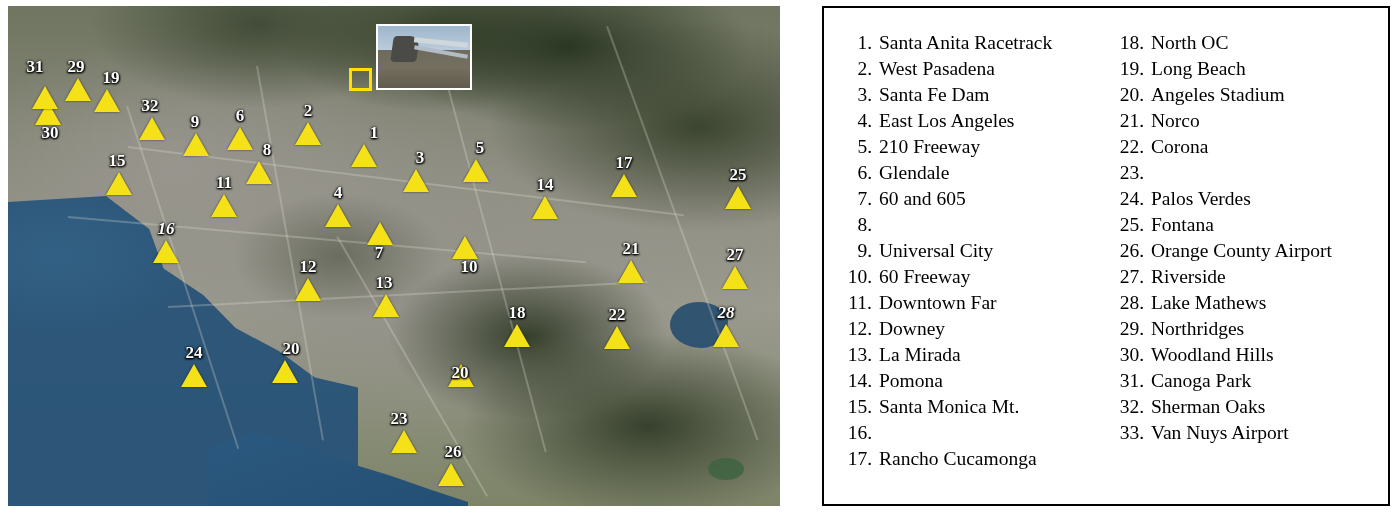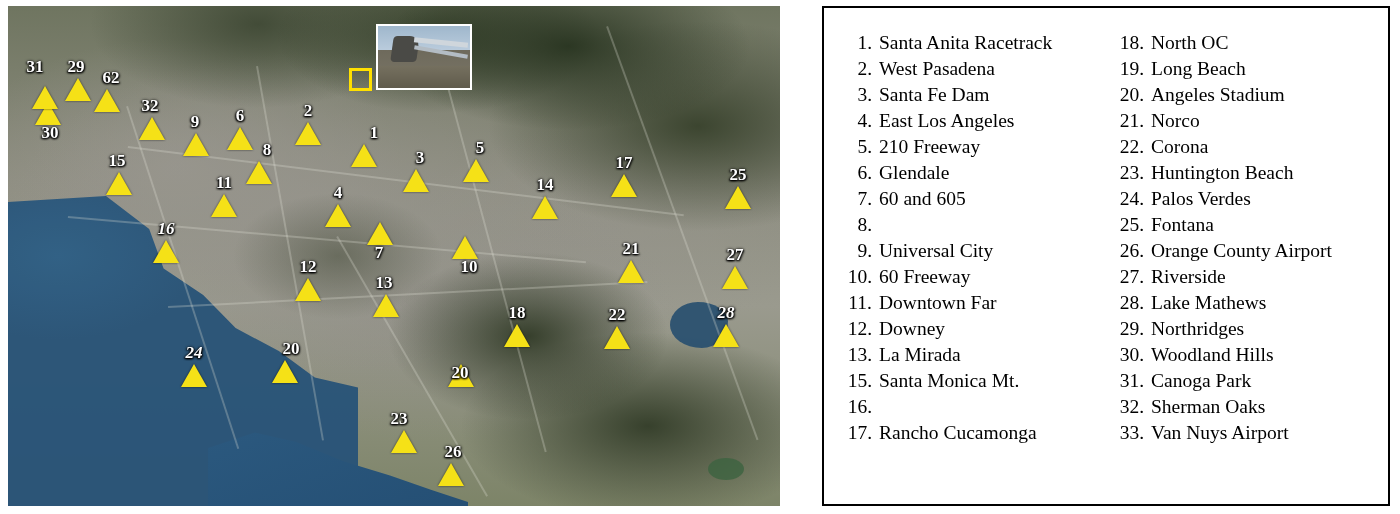--- a/index.html
+++ b/index.html
@@ -363,21 +363,21 @@
         <div class="marker" style="left: 609px; top: 320px;">
           <div class="tri"></div>
           <div class="mlabel" style="left: -22px; top: -20px;">22</div>
         </div>
         <div class="marker" style="left: 396px; top: 424px;">
           <div class="tri"></div>
           <div class="mlabel" style="left: -27px; top: -20px;">23</div>
         </div>
         <div class="marker" style="left: 186px; top: 358px;">
           <div class="tri"></div>
-          <div class="mlabel" style="left: -22px; top: -20px; font-style: italic;">24</div>
+          <div class="mlabel" style="left: -22px; top: -20px;">24</div>
         </div>
         <div class="marker" style="left: 730px; top: 180px;">
           <div class="tri"></div>
           <div class="mlabel" style="left: -22px; top: -20px;">25</div>
         </div>
         <div class="marker" style="left: 443px; top: 457px;">
           <div class="tri"></div>
           <div class="mlabel" style="left: -20px; top: -20px;">26</div>
         </div>
         <div class="marker" style="left: 727px; top: 260px;">
@@ -399,21 +399,21 @@
         <div class="marker" style="left: 37px; top: 80px;">
           <div class="tri"></div>
           <div class="mlabel" style="left: -32px; top: -28px;">31</div>
         </div>
         <div class="marker" style="left: 144px; top: 111px;">
           <div class="tri"></div>
           <div class="mlabel" style="left: -24px; top: -20px;">32</div>
         </div>
         <div class="marker" style="left: 99px; top: 83px;">
           <div class="tri"></div>
-          <div class="mlabel" style="left: -18px; top: -20px;">62</div>
+          <div class="mlabel" style="left: -18px; top: -20px;">19</div>
         </div>
       </div>
   </div>
 
   <div id="legend-panel">
     <div class="legend-cols">
       <div class="legend-col col1" id="legend-col-1">
           <div class="legend-item">
             <span class="legend-num">1.</span>
             <span>Santa Anita Racetrack</span>
@@ -459,20 +459,24 @@
           </div>
           <div class="legend-item">
             <span class="legend-num">12.</span>
             <span>Downey</span>
           </div>
           <div class="legend-item">
             <span class="legend-num">13.</span>
             <span>La Mirada</span>
           </div>
           <div class="legend-item">
+            <span class="legend-num">14.</span>
+            <span>Pomona</span>
+          </div>
+          <div class="legend-item">
             <span class="legend-num">15.</span>
             <span>Santa Monica Mt.</span>
           </div>
           <div class="legend-item">
             <span class="legend-num">16.</span>
           </div>
           <div class="legend-item">
             <span class="legend-num">17.</span>
             <span>Rancho Cucamonga</span>
           </div>
@@ -493,21 +497,20 @@
           <div class="legend-item">
             <span class="legend-num">21.</span>
             <span>Norco</span>
           </div>
           <div class="legend-item">
             <span class="legend-num">22.</span>
             <span>Corona</span>
           </div>
           <div class="legend-item">
             <span class="legend-num">23.</span>
-            <span>Huntington Beach</span>
           </div>
           <div class="legend-item">
             <span class="legend-num">24.</span>
             <span>Palos Verdes</span>
           </div>
           <div class="legend-item">
             <span class="legend-num">25.</span>
             <span>Fontana</span>
           </div>
           <div class="legend-item">

